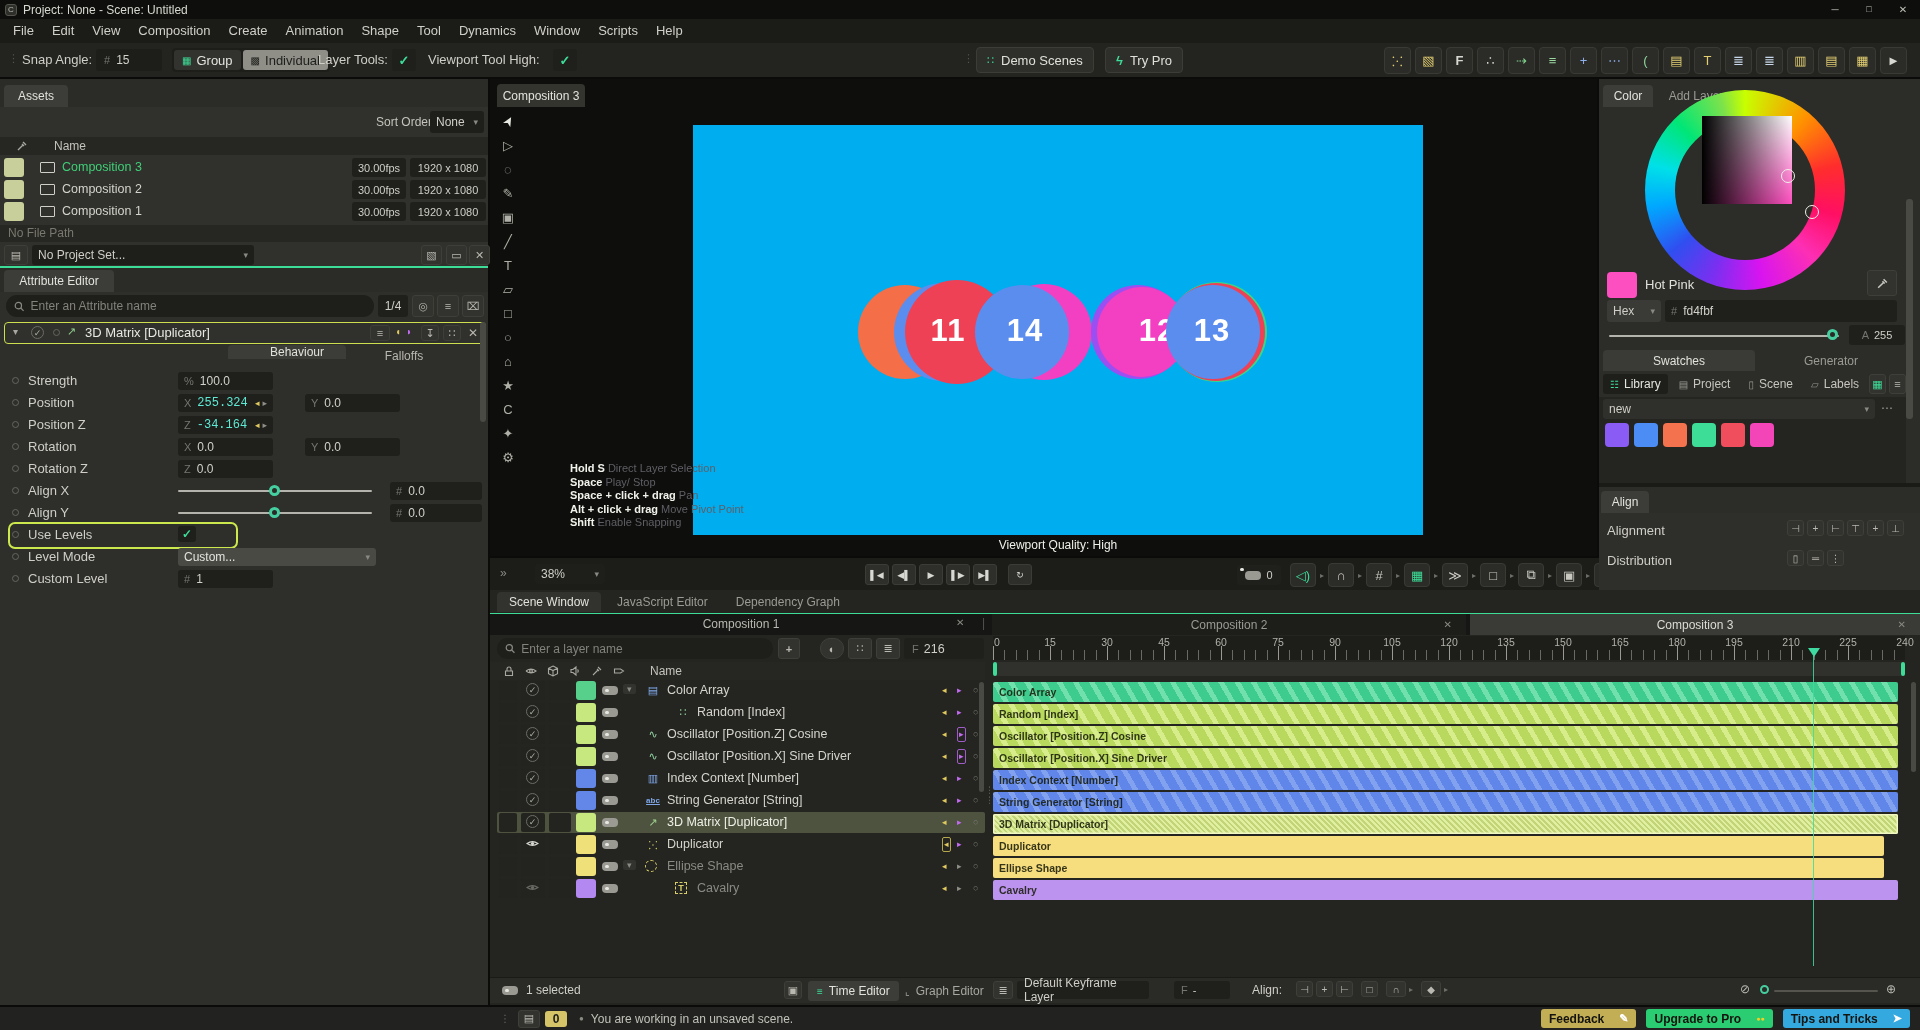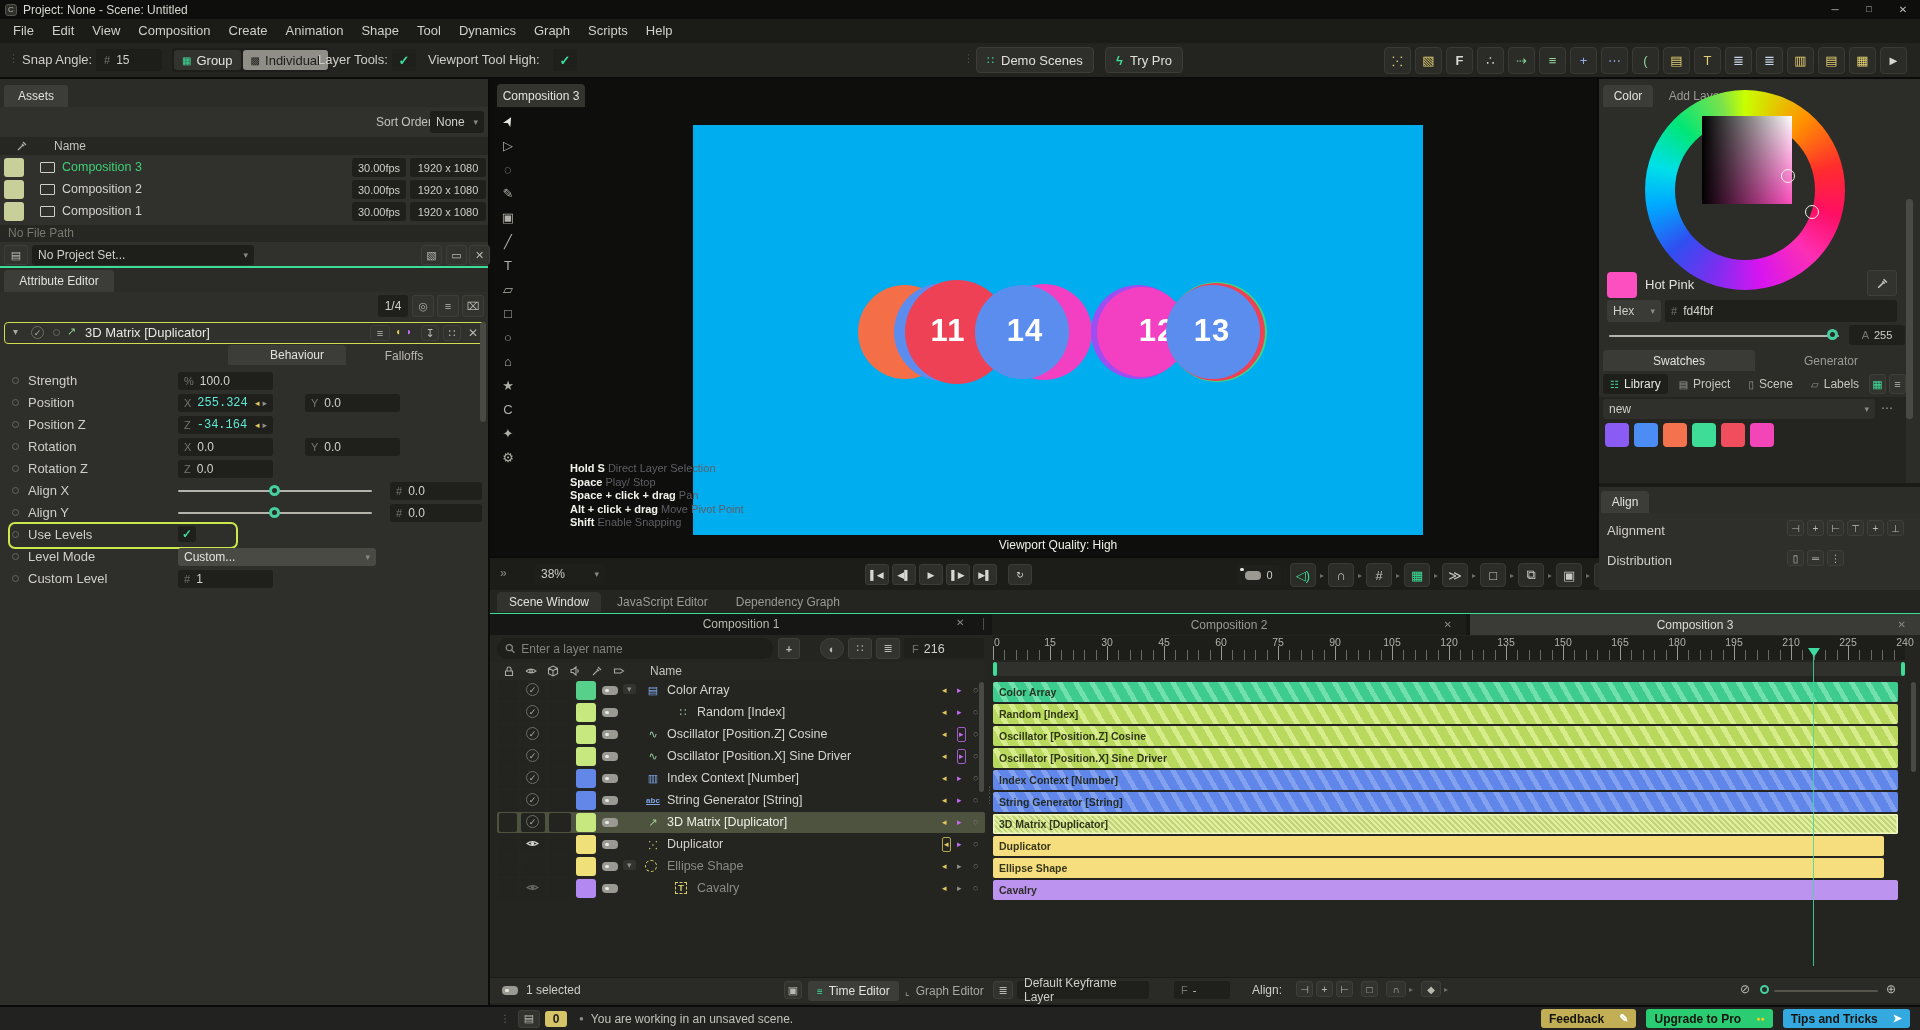--- a/index.html
+++ b/index.html
@@ -126,21 +126,21 @@
   <div class="abs menubar" id="menubar">
       <div class="menu-item">File</div>
       <div class="menu-item">Edit</div>
       <div class="menu-item">View</div>
       <div class="menu-item">Composition</div>
       <div class="menu-item">Create</div>
       <div class="menu-item">Animation</div>
       <div class="menu-item">Shape</div>
       <div class="menu-item">Tool</div>
       <div class="menu-item">Dynamics</div>
-      <div class="menu-item">Graph</div>
+      <div class="menu-item">Window</div>
       <div class="menu-item">Scripts</div>
       <div class="menu-item">Help</div>
     </div>
 
   <div class="abs toolbar">
     <div class="abs dots3" style="left:8px; top:9px;">⋮</div>
     <div class="abs tb-label" style="left:22px; top:9px;">Snap Angle:</div>
     <div class="abs tb-input" style="left:96px; top:6px; width:66px;">
       <span class="pfx">#</span>
       <span>15</span>
@@ -240,40 +240,47 @@
           <span class="car">▾</span>
       </div>
       <div class="abs sm-ibtn" style="left:421px; top:138px; width:21px; height:20px;">▧</div>
       <div class="abs sm-ibtn" style="left:446px; top:138px; width:21px; height:20px;">▭</div>
       <div class="abs sm-ibtn" style="left:469px; top:138px; width:21px; height:20px;">✕</div>
     </div>
 
     <div class="abs" style="left:0; top:187px; width:488px; height:2px; background:#3ddc97;"></div>
     <div class="abs tab-chip" style="left:4px; top:191px; width:110px; height:22px;">Attribute Editor</div>
     <div class="abs" style="left:0; top:213px; width:488px; height:792px; background:#2e2e2a;">
+      <div class="abs pill" style="left:6px; top:3px; width:368px; height:22px;">
+        <svg width="11" height="11" viewBox="0 0 12 12">
+            <circle cx="5" cy="5" r="3.6" fill="none" stroke="#8a8a83" stroke-width="1.4"></circle>
+            <line x1="8" y1="8" x2="11" y2="11" stroke="#8a8a83" stroke-width="1.4"></line>
+          </svg>
+        <input placeholder="Enter an Attribute name" style="">
+      </div>
       <div class="abs vbox" style="left:378px; top:3px; width:30px; height:22px; font-size:12px;">1/4</div>
       <div class="abs sm-ibtn" style="left:412px; top:3px; width:22px; height:22px;">◎</div>
       <div class="abs sm-ibtn" style="left:437px; top:3px; width:22px; height:22px;">≡</div>
       <div class="abs sm-ibtn" style="left:462px; top:3px; width:22px; height:22px;">⌧</div>
 
       <div class="abs" style="left:4px; top:30px; width:482px; height:22px; background:#30302c; border:1px solid #cddf4e; border-radius:4px;">
         <span class="abs" style="left:8px; top:3px; color:#a8a8a0; font-size:10px;">▾</span>
         <span class="abs stateic" style="left:26px; top:3px;">✓</span>
         <span class="abs attr-dot" style="left:48px; top:6px;"></span>
         <span class="abs" style="left:62px; top:2px; color:#8fcf8c; font-size:11px;">↗</span>
         <span class="abs" style="left:80px; top:2px; color:#e8e8e2; font-size:13px;">3D Matrix [Duplicator]</span>
         <span class="abs sm-ibtn" style="left:365px; top:2px; width:20px; height:16px;">≡</span>
         <span class="abs" style="left:390px; top:3px; color:#e0c95e; font-size:10px;">◖</span>
         <span class="abs" style="left:401px; top:3px; color:#c36af2; font-size:10px;">◗</span>
         <span class="abs sm-ibtn" style="left:416px; top:2px; width:18px; height:16px;">↧</span>
         <span class="abs sm-ibtn" style="left:438px; top:2px; width:18px; height:16px;">∷</span>
         <span class="abs" style="left:463px; top:3px; color:#b8b8b0;">✕</span>
       </div>
 
-      <div class="abs tab-chip" style="left:228px; top:53px; width:118px; height:20px;padding-left:20px;">Behaviour</div>
+      <div class="abs tab-chip" style="left:228px; top:53px; width:118px; height:14px;padding-left:20px;">Behaviour</div>
       <div class="abs stab" style="left:348px; top:53px; width:112px; height:22px; color:#b9b9b1;">Falloffs</div>
 
       <div class="abs" id="attr-rows" style="left:0; top:80px; width:488px; height:240px;">
           <span class="attr-dot" style="position: absolute; left: 12px; top: 5px;"></span>
           <span class="attr-label" style="position: absolute; left: 28px; top: 1px;">Strength</span>
           <div class="field" style="position: absolute; left: 178px; top: 0px; width: 95px;">
             <span class="pfx">%</span>
             <span>100.0</span>
           </div>
           <span class="attr-dot" style="position: absolute; left: 12px; top: 27px;"></span>

